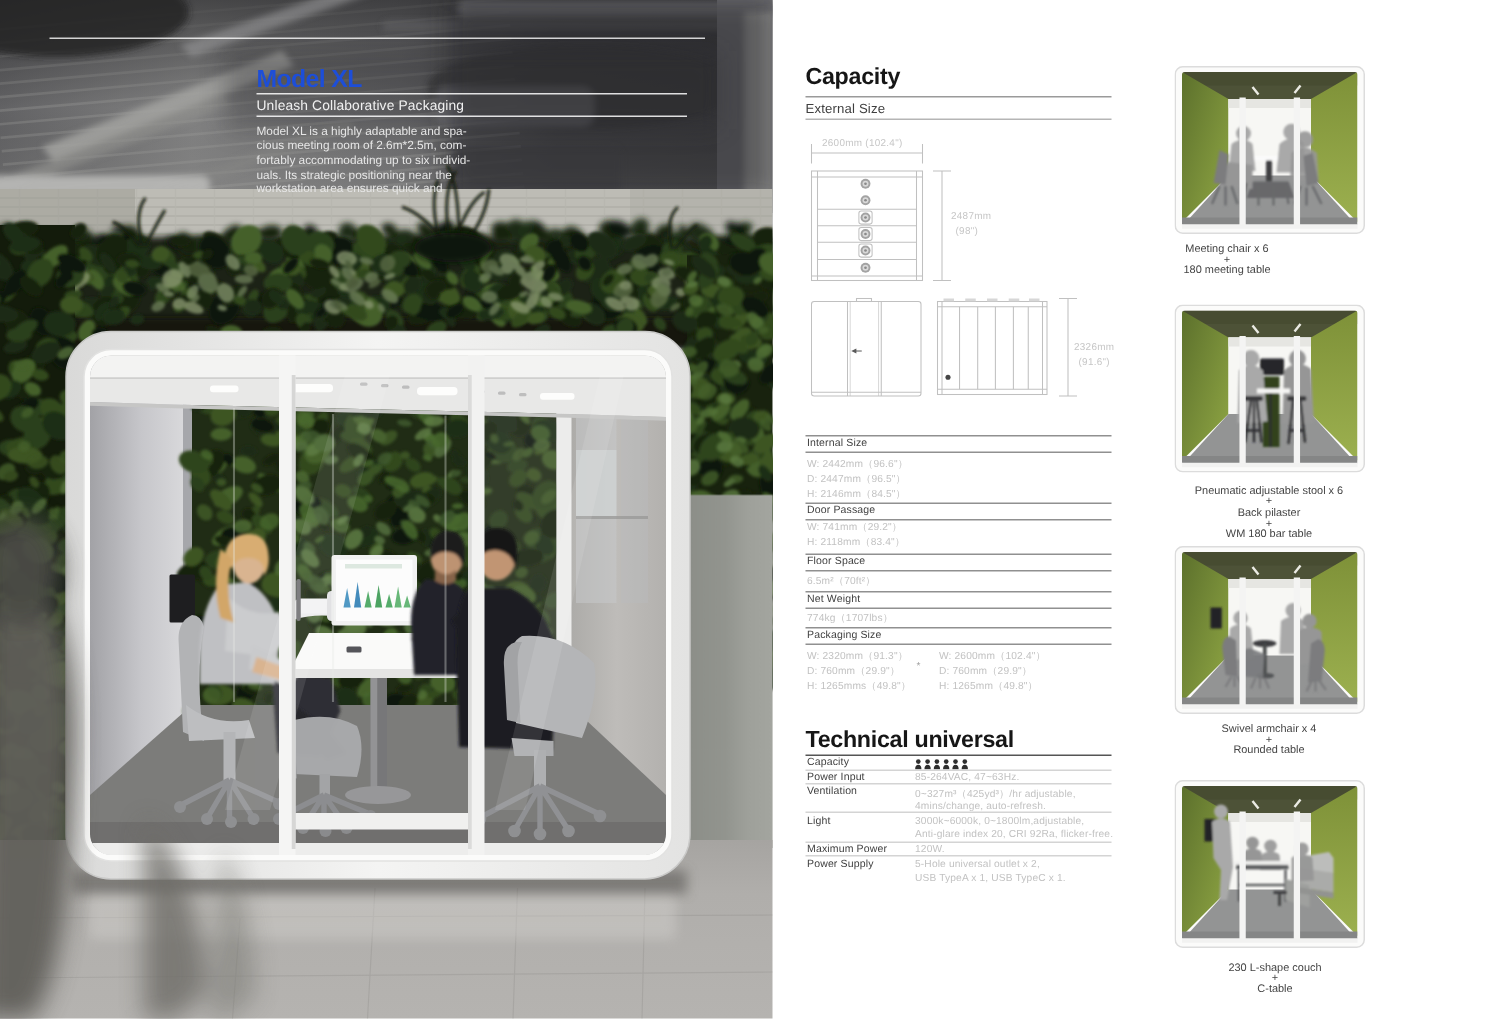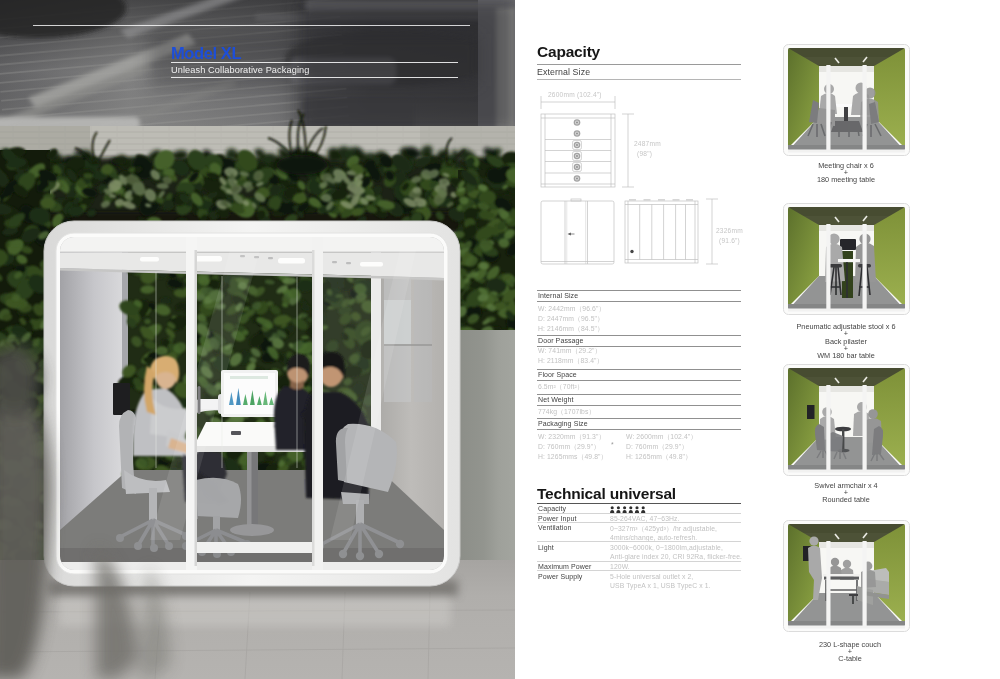--- a/index.html
+++ b/index.html
@@ -2114,20 +2114,21 @@
 </div>
 
 <div class="abs" style="left:33px;top:25px;width:437px;height:1px;background:#ffffff;opacity:0.8"></div>
 
 <div class="abs" style="left:171px;top:43.5px;font-size:16.5px;color:#1d4ed8;font-weight:bold;letter-spacing:-0.4px">Model XL</div>
 <div class="abs" style="left:171px;top:61.5px;width:287px;height:1px;background:#fff;opacity:0.85"></div>
 
 <div class="abs" style="left:171px;top:64.5px;font-size:9.2px;color:#f0f0f0;letter-spacing:0.1px">Unleash Collaborative Packaging</div>
 <div class="abs" style="left:171px;top:77px;width:287px;height:1px;background:#fff;opacity:0.85"></div>
 
+<div class="abs" style="left:171px;top:82.5px;font-size:7.9px;line-height:9.7px;color:#e6e6e6;white-space:nowrap">Model XL is a highly adaptable and spa-<br>cious meeting room of 2.6m*2.5m, com-<br>fortably accommodating up to six individ-<br>uals. Its strategic positioning near the<br>workstation area ensures quick and</div>
 
 
 <div class="abs" style="left:537px;top:43px;font-size:15.5px;color:#161616;letter-spacing:-0.2px;font-weight:bold">Capacity</div>
 <div class="hline" style="left:537px;top:63.5px;width:204px;background:#9a9a9a"></div>
 
 <div class="abs lbl" style="left:537px;top:66.8px;font-size:8.8px">External Size</div>
 <div class="hline" style="left:537px;top:78.5px;width:204px;background:#b5b5b5"></div>
 
 <svg class="abs" style="left:530px;top:85px" width="225" height="185" viewBox="0 0 225 185" fill="none">
       <g stroke="#c0c0c0" stroke-width="0.7">
@@ -2538,16 +2539,16 @@
           </g>
           <rect x="66" y="74" width="9" height="2" fill="#3f4042"></rect>
           <rect x="69" y="76" width="2" height="8" fill="#47484a"></rect>
         </g>
       </g>
       <rect x="43.3" y="21" width="4.2" height="86" fill="#f4f4f3"></rect>
       <rect x="79.5" y="21" width="4.2" height="86" fill="#f4f4f3"></rect>
       <rect x="5" y="105.5" width="117" height="3" fill="#f2f2f1"></rect>
     </svg>
 
-<div class="cap" style="left:766px;top:161.5px">Meeting chair  x 6<br>+<br>180 meeting table</div>
+<div class="cap" style="left:738px;top:161.5px">Meeting chair  x 6<br>+<br>180 meeting table</div>
 <div class="cap" style="left:766px;top:323.0px">Pneumatic adjustable stool  x 6<br>+<br>Back pilaster<br>+<br>WM 180 bar table</div>
 <div class="cap" style="left:766px;top:481.5px">Swivel armchair  x 4<br>+<br>Rounded table</div>
 <div class="cap" style="left:770px;top:640.5px">230 L-shape couch<br>+<br>C-table</div>
 </div>
 </body></html>

